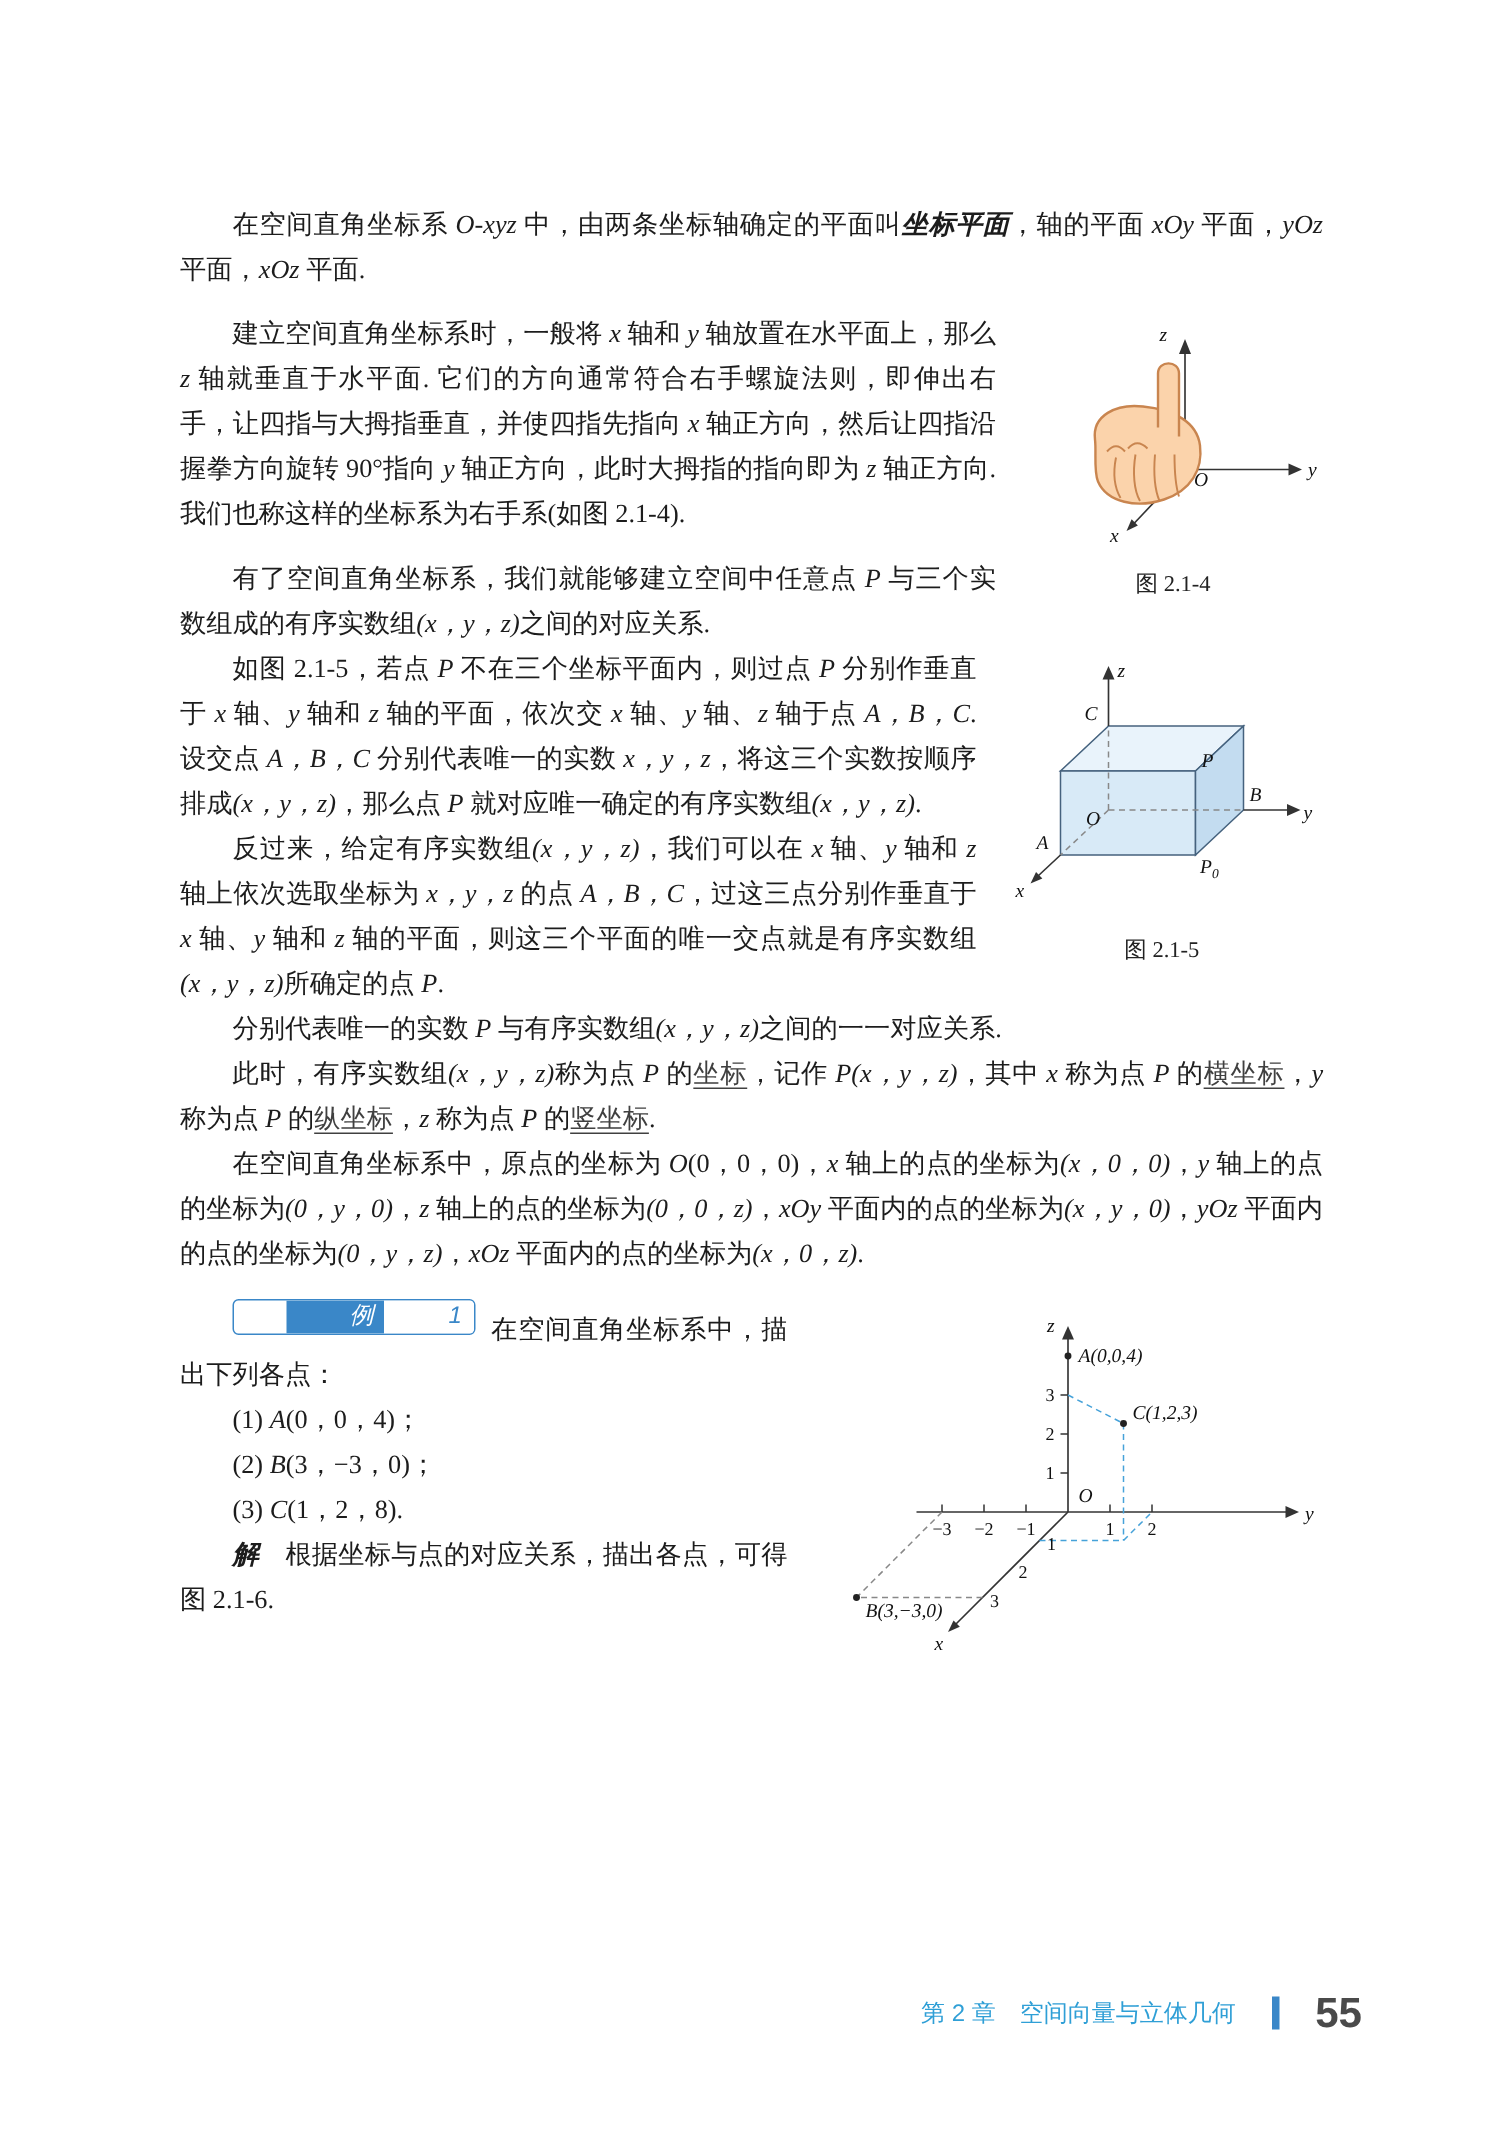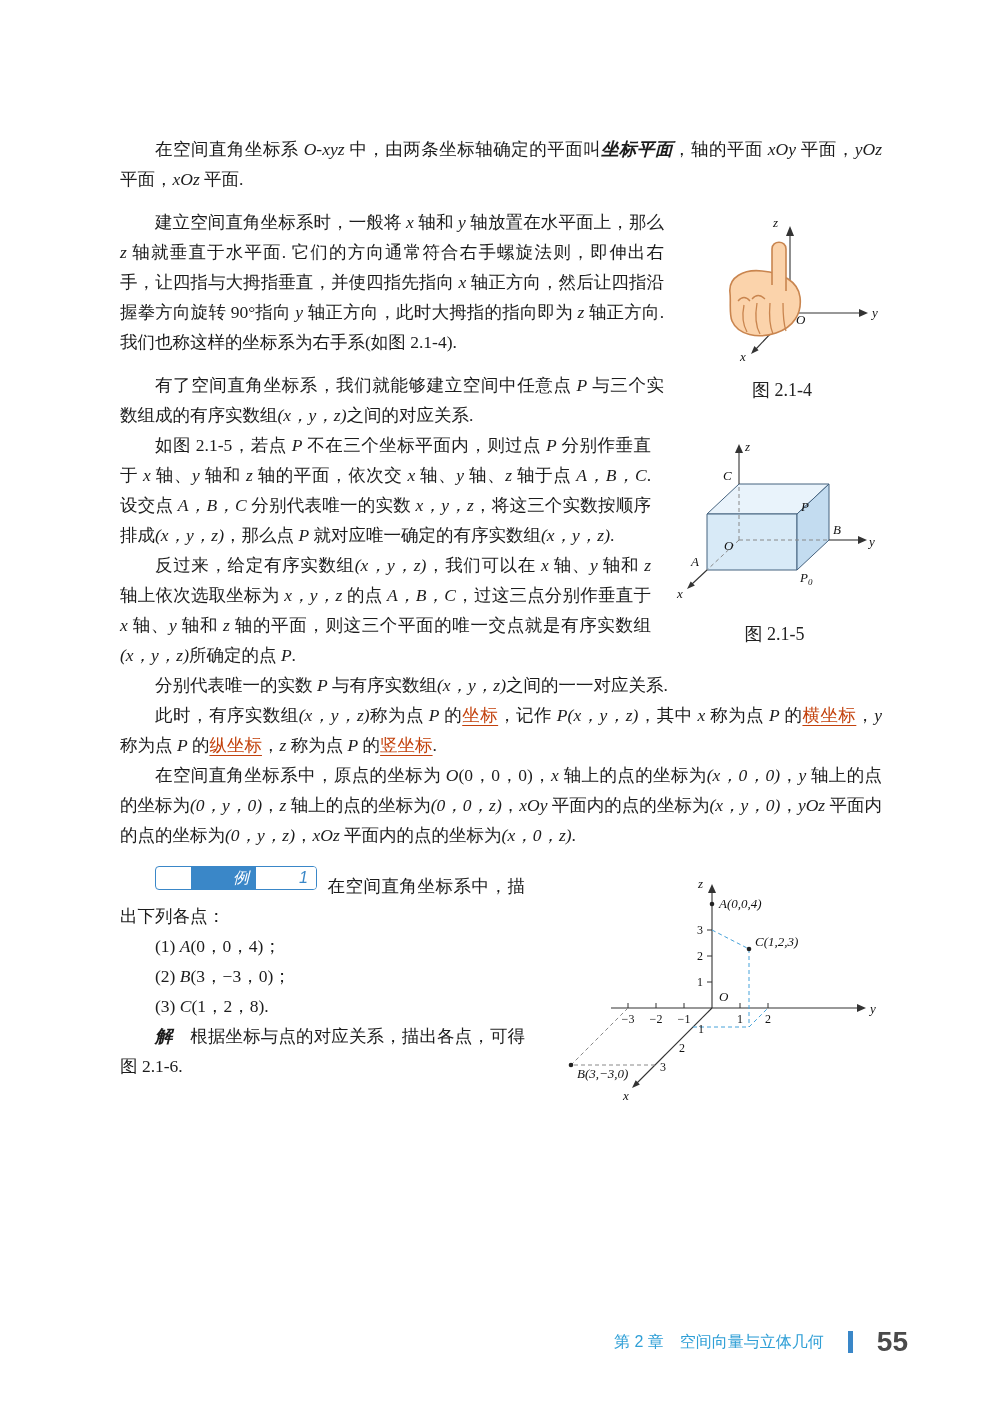--- a/index.html
+++ b/index.html
@@ -14,23 +14,23 @@
   }
   .content {
     position: absolute; left: 120px; top: 134px; width: 762px;
     font-size: 17.5px; line-height: 30px; text-align: justify;
   }
   .para { margin: 0; text-indent: 2em; }
   .sp { height: 13px; }
   .seg-n { font-style: normal; }
   .seg-m { font-style: italic; }
   .seg-b { font-weight: bold; font-style: italic; }
-  .seg-t { color: #c2410c; text-decoration: underline; text-underline-offset: 4px; }
+  .seg-t { color: #404040; text-decoration: underline; text-underline-offset: 4px; }
   .figure { float: right; text-align: center; text-indent: 0; }
-  .figure .cap { font-size: 18px; line-height: 20px; color: #222; margin-top: 3px; }
+  .figure .cap { font-size: 15px; line-height: 20px; color: #222; margin-top: 3px; }
   #figbox4 { width: 200px; margin: 6px 0 8px 18px; }
   #figbox5 { width: 215px; margin: 4px 0 8px 16px; }
   #figbox6 { width: 345px; margin: 4px 0 6px 12px; }
   .example { margin-top: 16px; }
   .badge {
     display: inline-block; border: 1.5px solid #3a87c8; border-radius: 4px;
     font-size: 16px; line-height: 22px; vertical-align: 2px; margin-right: 10px;
     overflow: hidden; font-family: "Liberation Sans", "DejaVu Sans", sans-serif; font-style: italic;
   }
   .badge .bl { display: inline-block; background: #3a87c8; color: #fff; padding: 0 7px; }

